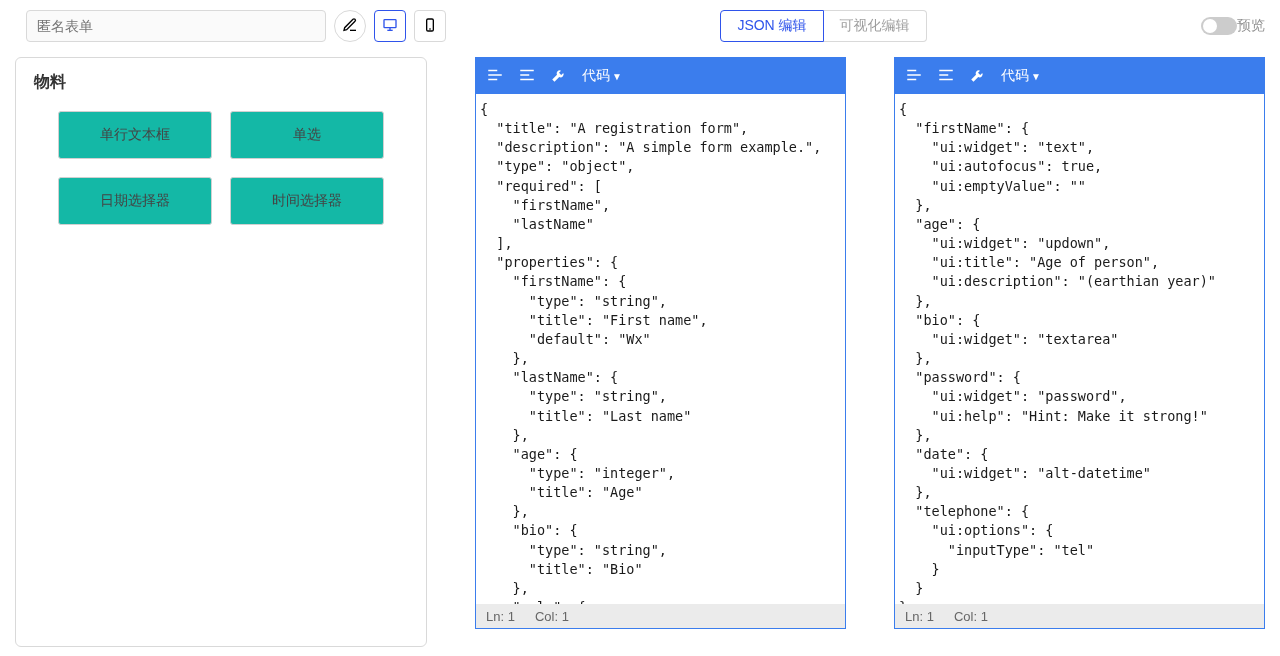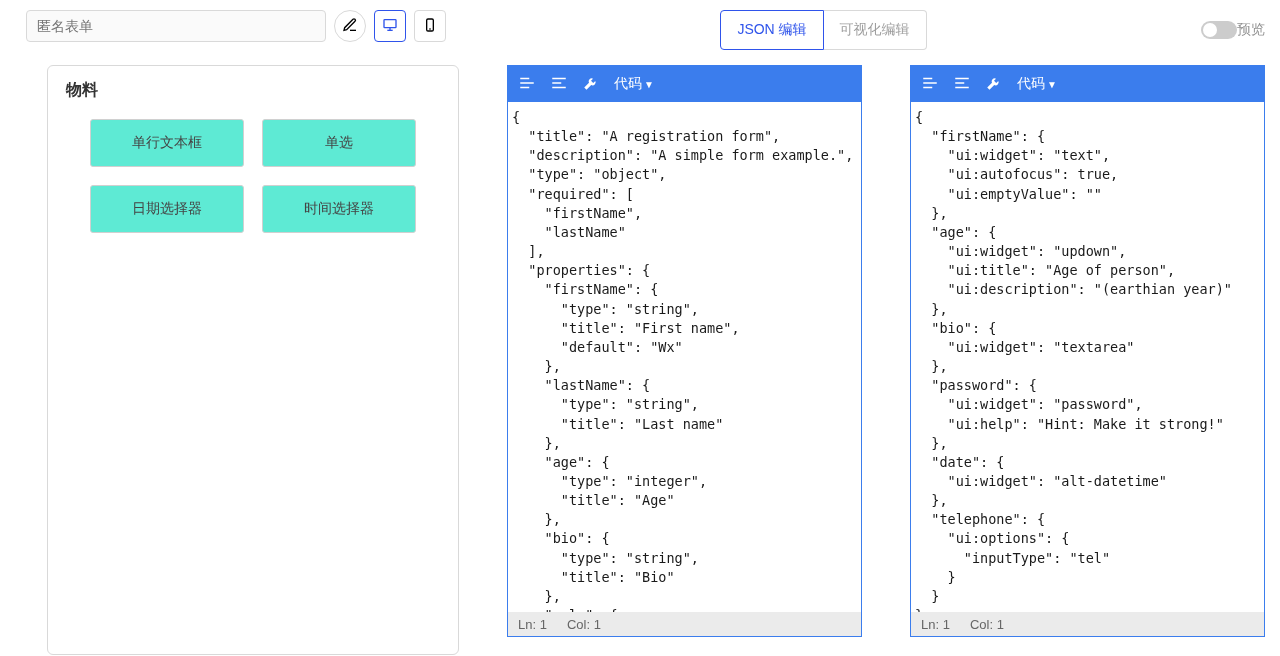--- a/index.html
+++ b/index.html
@@ -42,21 +42,21 @@
     .icon-btn.round { border-radius: 50%; }
     .icon-btn.active { border-color: #2f54eb; color: #2f54eb; }
     .icon-btn svg { width: 16px; height: 16px; }
 
     .center-tabs {
       display: flex;
       margin-left: auto;
       margin-right: auto;
     }
     .tab-btn {
-      height: 40px;
+      height: 32px;
       padding: 0 16px;
       border: 1px solid #d9d9d9;
       background: #fff;
       cursor: pointer;
       display: flex;
       align-items: center;
       font-size: 14px;
       color: rgba(0,0,0,0.4);
     }
     .tab-btn:first-child { border-radius: 4px 0 0 4px; }
@@ -92,39 +92,38 @@
       gap: 30px;
       height: 590px;
     }
 
     .materials-panel {
       width: 412px;
       border: 1px solid #d9d9d9;
       border-radius: 6px;
       padding: 14px 18px 18px 18px;
       flex-shrink: 0;
-      margin-left: 32px;
     }
     .materials-panel h3 {
       font-size: 16px;
       font-weight: 600;
       margin-bottom: 18px;
       color: #333;
     }
     .materials-grid {
       display: grid;
       grid-template-columns: 1fr 1fr;
       gap: 18px 18px;
       padding: 0 24px;
     }
     .material-item {
       height: 48px;
       border: 1px solid #d0d0d0;
       border-radius: 3px;
-      background: #5eead4;
+      background: #14b8a6;
       display: flex;
       align-items: center;
       justify-content: center;
       cursor: pointer;
       font-size: 14px;
       color: #444;
     }
 
     .editors {
       flex: 1;

